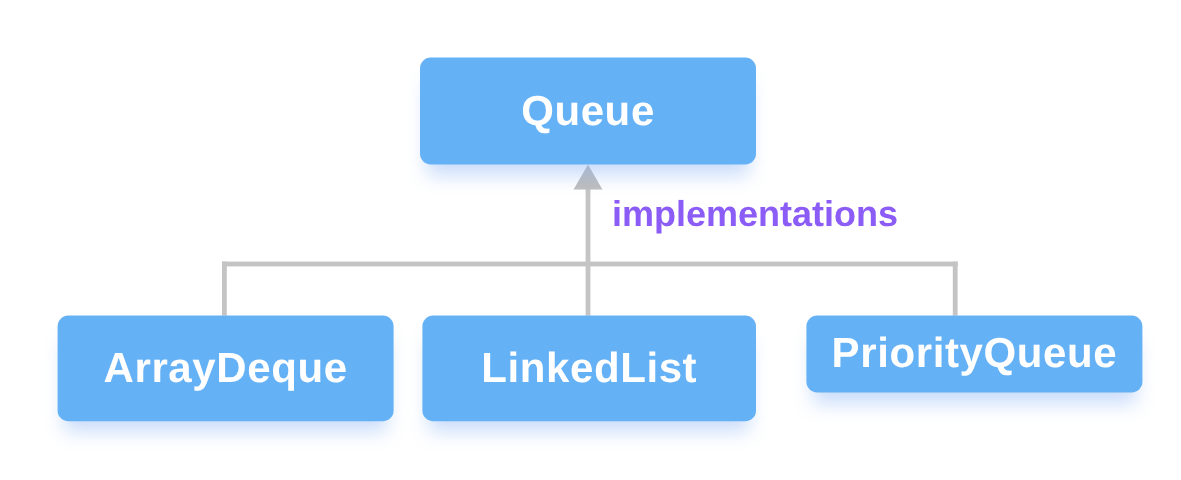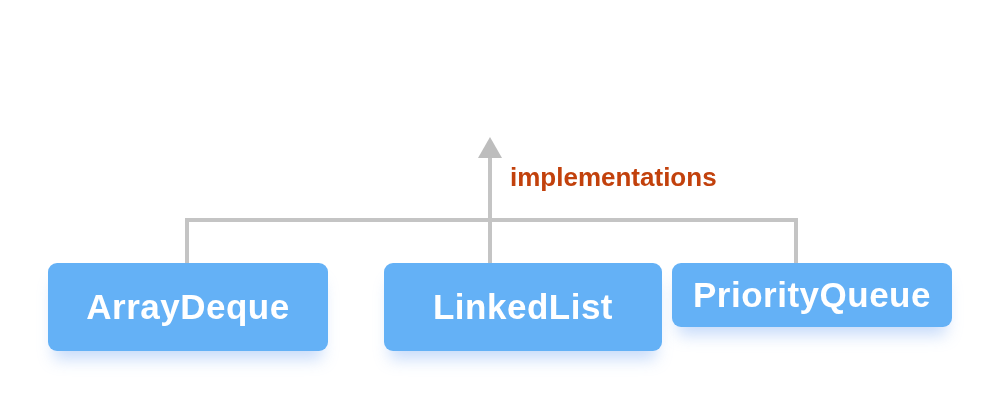--- a/index.html
+++ b/index.html
@@ -22,21 +22,21 @@
     font-size: 35px;
     font-weight: 700;
     display: flex;
     align-items: center;
     justify-content: center;
     letter-spacing: 0.5px;
     box-shadow: 0 14px 16px -6px rgba(130, 175, 245, 0.45);
   }
   .node-queue        { left: 350px; top: 48px;  width: 280px; height: 89px; }
   .node-arraydeque   { left: 48px;  top: 263px; width: 280px; height: 88px; text-align: center; }
-  .node-linkedlist   { left: 352px; top: 263px; width: 278px; height: 88px; margin-left: 32px; }
+  .node-linkedlist   { left: 352px; top: 263px; width: 278px; height: 88px; }
   .node-priorityqueue{ left: 657px; top: 263px; width: 280px; height: 64px; margin-left: 15px; }
 
   .line {
     position: absolute;
     background: #c4c4c4;
   }
   .line-horizontal { left: 185px; top: 218px; width: 613px; height: 4px; }
   .line-stub-left  { left: 185px; top: 218px; width: 4px;   height: 45px; }
   .line-stub-mid   { left: 488px; top: 154px; width: 4px;   height: 109px; }
   .line-stub-right { left: 794px; top: 218px; width: 4px;   height: 45px; }
@@ -45,39 +45,42 @@
     position: absolute;
     left: 478px; top: 137px;
     width: 0; height: 0;
     border-left: 12px solid transparent;
     border-right: 12px solid transparent;
     border-bottom: 21px solid #bdbdbd;
   }
   .edge-label {
     position: absolute;
     left: 510px; top: 162px;
-    font-size: 26px;
+    font-size: 30px;
     font-weight: 700;
-    color: #c2410c;
+    color: #8b5cf6;
     white-space: nowrap;
   }
 </style>
 </head>
 <body>
 
 <div class="canvas">
 
   <div class="line line-horizontal"></div>
   <div class="line line-stub-left"></div>
   <div class="line line-stub-mid"></div>
   <div class="line line-stub-right"></div>
   <div class="arrowhead"></div>
 
   <div class="edge-label">implementations</div>
 
+  <div class="node node-queue">
+    <span>Queue</span>
+  </div>
 
   <div class="node node-arraydeque">
     <span>ArrayDeque</span>
   </div>
 
   <div class="node node-linkedlist">
     <span>LinkedList</span>
   </div>
 
   <div class="node node-priorityqueue">

